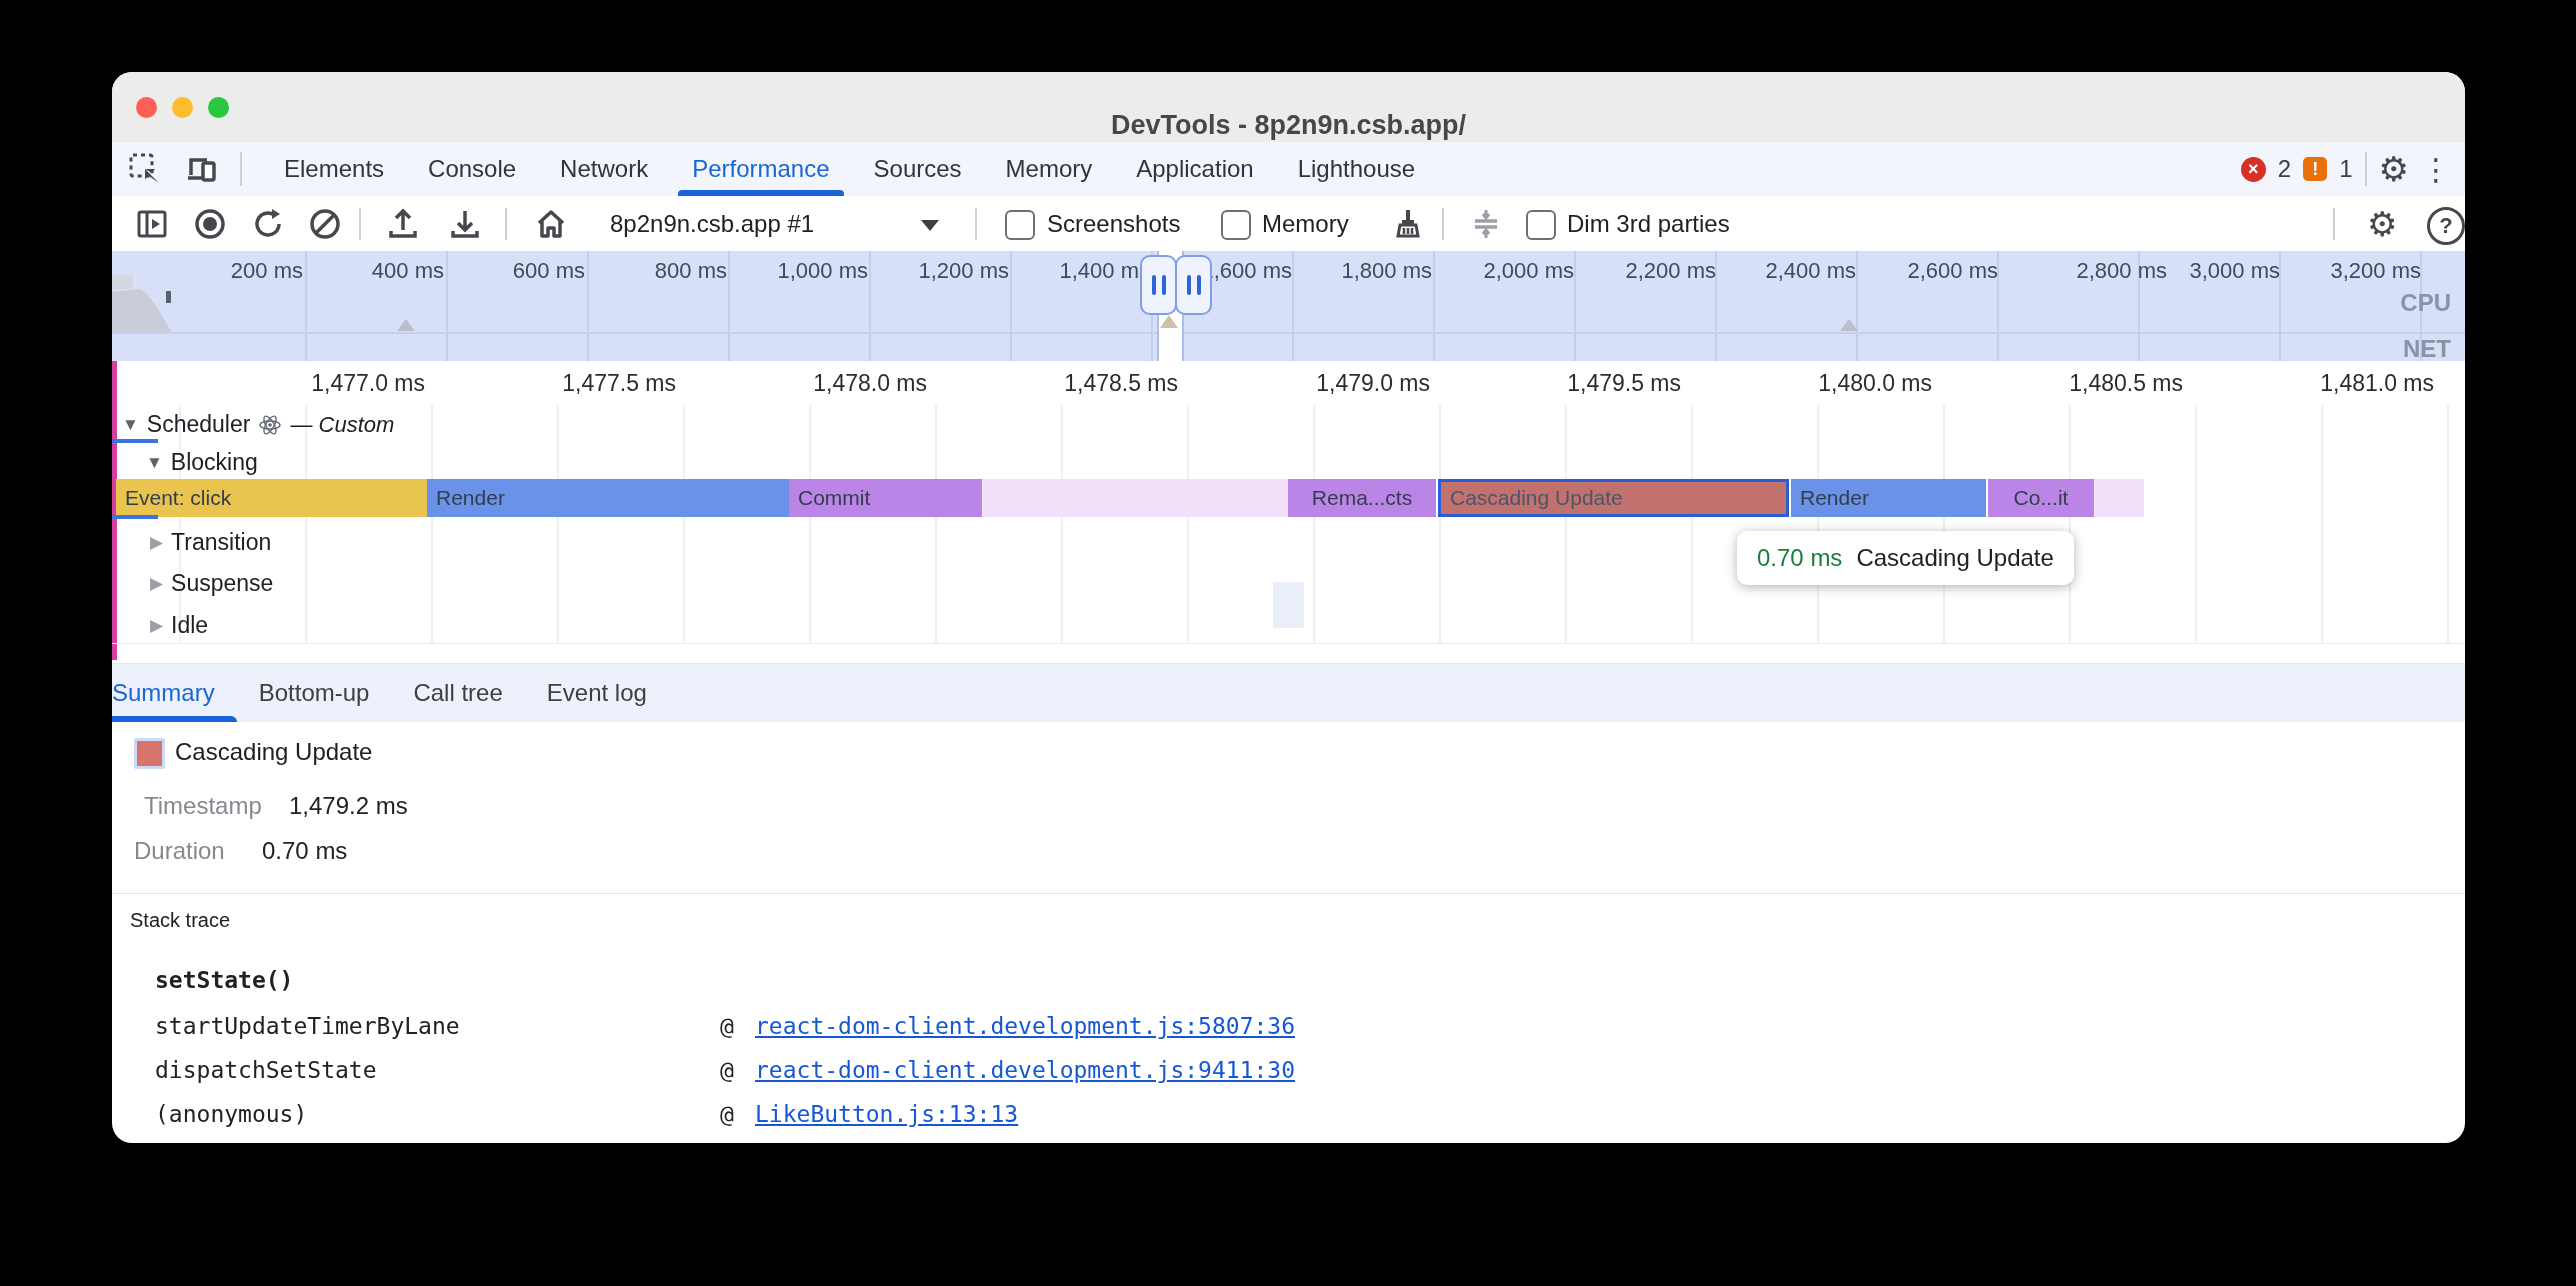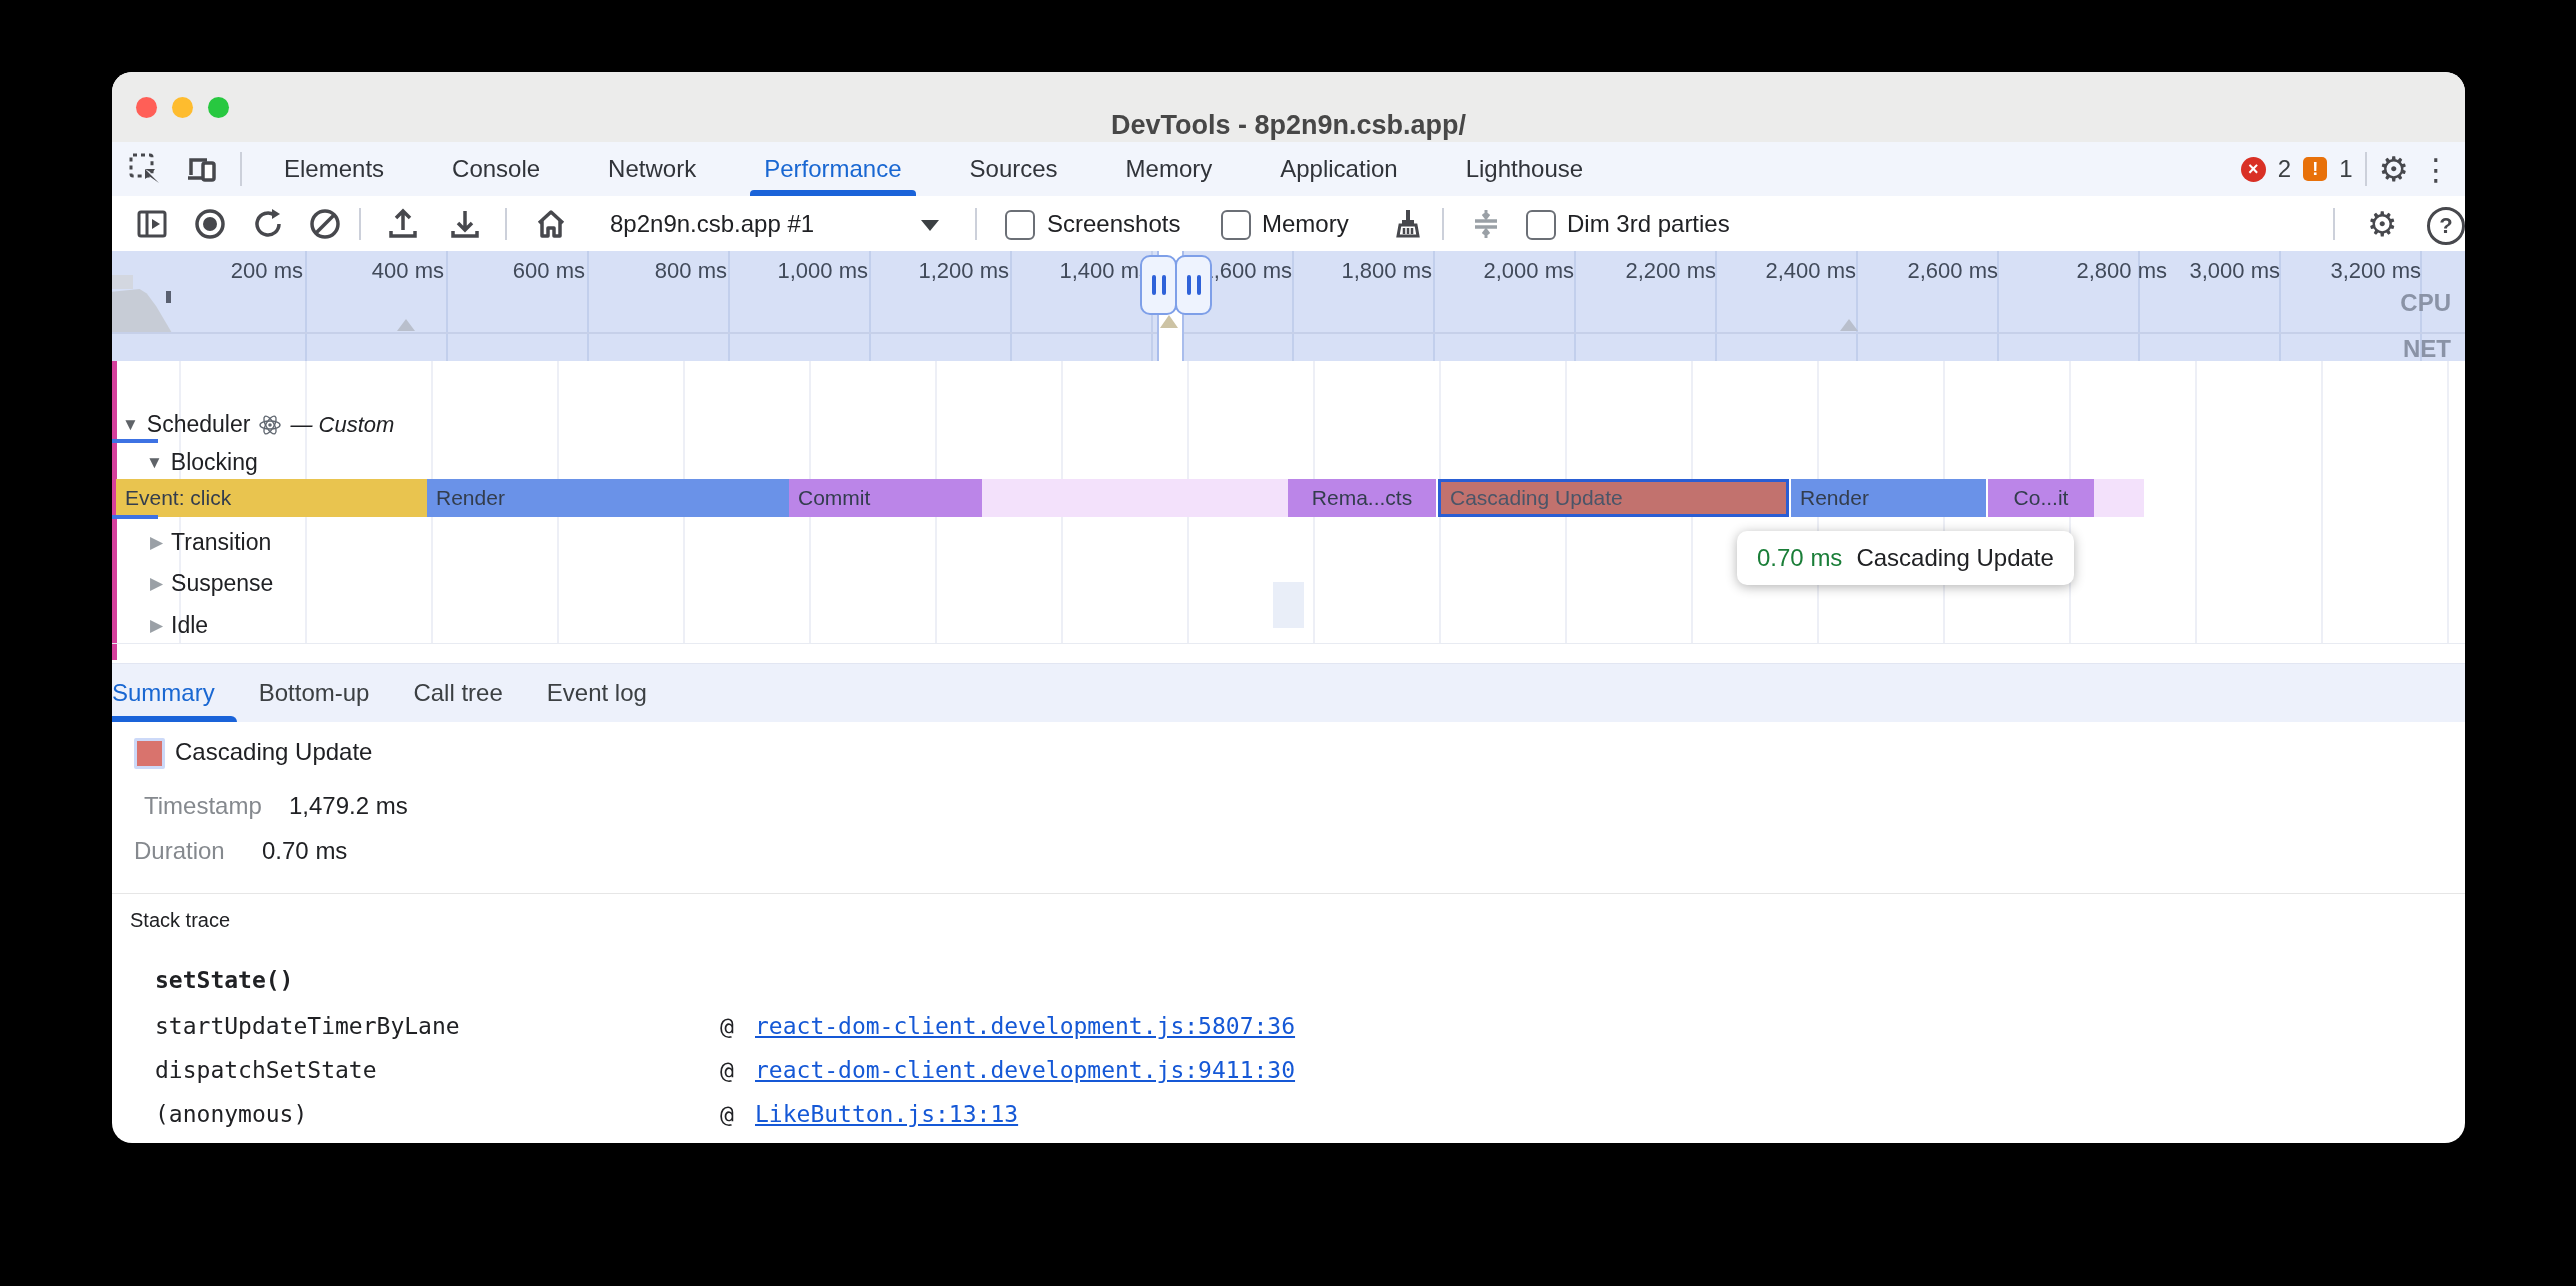--- a/index.html
+++ b/index.html
@@ -14,21 +14,21 @@
   .tl{width:21px;height:21px;border-radius:50%;top:25px;}
   .tl.red{left:24px;background:#ff5f57;}
   .tl.yellow{left:60px;background:#febc2e;}
   .tl.green{left:96px;background:#28c840;}
   .title{left:0;right:0;top:18px;text-align:center;font-size:27px;font-weight:700;color:#474747;margin-top:20px;}
 
   
   .tabbar{left:0;top:70px;width:2353px;height:54px;background:#f2f5fc;border-bottom:1px solid #e4e7ef;}
   .tb-icon{top:10px;width:34px;height:34px;color:#47484d;}
   .vdiv{width:2px;background:#ccd0da;}
-  .tabs{left:150px;top:0;height:54px;display:flex;align-items:center;gap:24px;}
+  .tabs{left:150px;top:0;height:54px;display:flex;align-items:center;}
   .tab{position:relative;height:54px;display:flex;align-items:center;padding:0 22px;
        font-size:24px;color:#31343a;cursor:default;}
   .tab.active{color:#1967d2;}
   .tab.active::after{content:"";position:absolute;left:8px;right:8px;bottom:0;height:6px;
        border-radius:4px 4px 0 0;background:#1a63d9;}
   .tab-right{right:14px;top:0;height:54px;display:flex;align-items:center;gap:12px;}
   .badge-count{font-size:24px;color:#3c4043;}
   .err-ic{width:25px;height:25px;border-radius:50%;background:#d93025;color:#fff;display:flex;
           align-items:center;justify-content:center;font-size:18px;font-weight:700;}
   .warn-ic{width:24px;height:24px;border-radius:5px;background:#e8710a;color:#fff;display:flex;
@@ -282,20 +282,31 @@
       <div class="grip"></div>
           <div class="grip"></div>
     </div>
     <div class="abs handle" style="left:1063px;">
       <div class="grip"></div>
           <div class="grip"></div>
     </div>
   </div>
 
   <div class="abs detail-grid"></div>
+  <div class="abs ruler">
+    <div class="abs ruler-tick" style="left:114px;">1,477.0 ms</div>
+    <div class="abs ruler-tick" style="left:365px;">1,477.5 ms</div>
+    <div class="abs ruler-tick" style="left:616px;">1,478.0 ms</div>
+    <div class="abs ruler-tick" style="left:867px;">1,478.5 ms</div>
+    <div class="abs ruler-tick" style="left:1119px;">1,479.0 ms</div>
+    <div class="abs ruler-tick" style="left:1370px;">1,479.5 ms</div>
+    <div class="abs ruler-tick" style="left:1621px;">1,480.0 ms</div>
+    <div class="abs ruler-tick" style="left:1872px;">1,480.5 ms</div>
+    <div class="abs ruler-tick" style="left:2123px;">1,481.0 ms</div>
+  </div>
   <div class="abs pink-strip"></div>
 
   <div class="abs track-label" style="left:10px;top:339px;">
     <span class="tri-exp">▼</span>
     <span>Scheduler</span>
     <span>
       <svg width="24" height="24" viewBox="0 0 24 24">
             <g stroke="#606770" stroke-width="1.4" fill="none">
               <ellipse cx="12" cy="12" rx="10" ry="4"></ellipse>
               <ellipse cx="12" cy="12" rx="10" ry="4" transform="rotate(60 12 12)"></ellipse>

